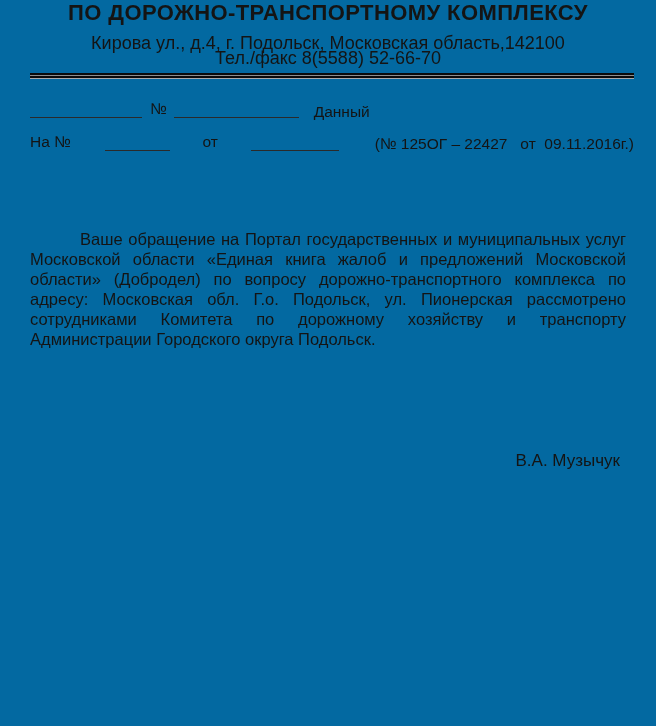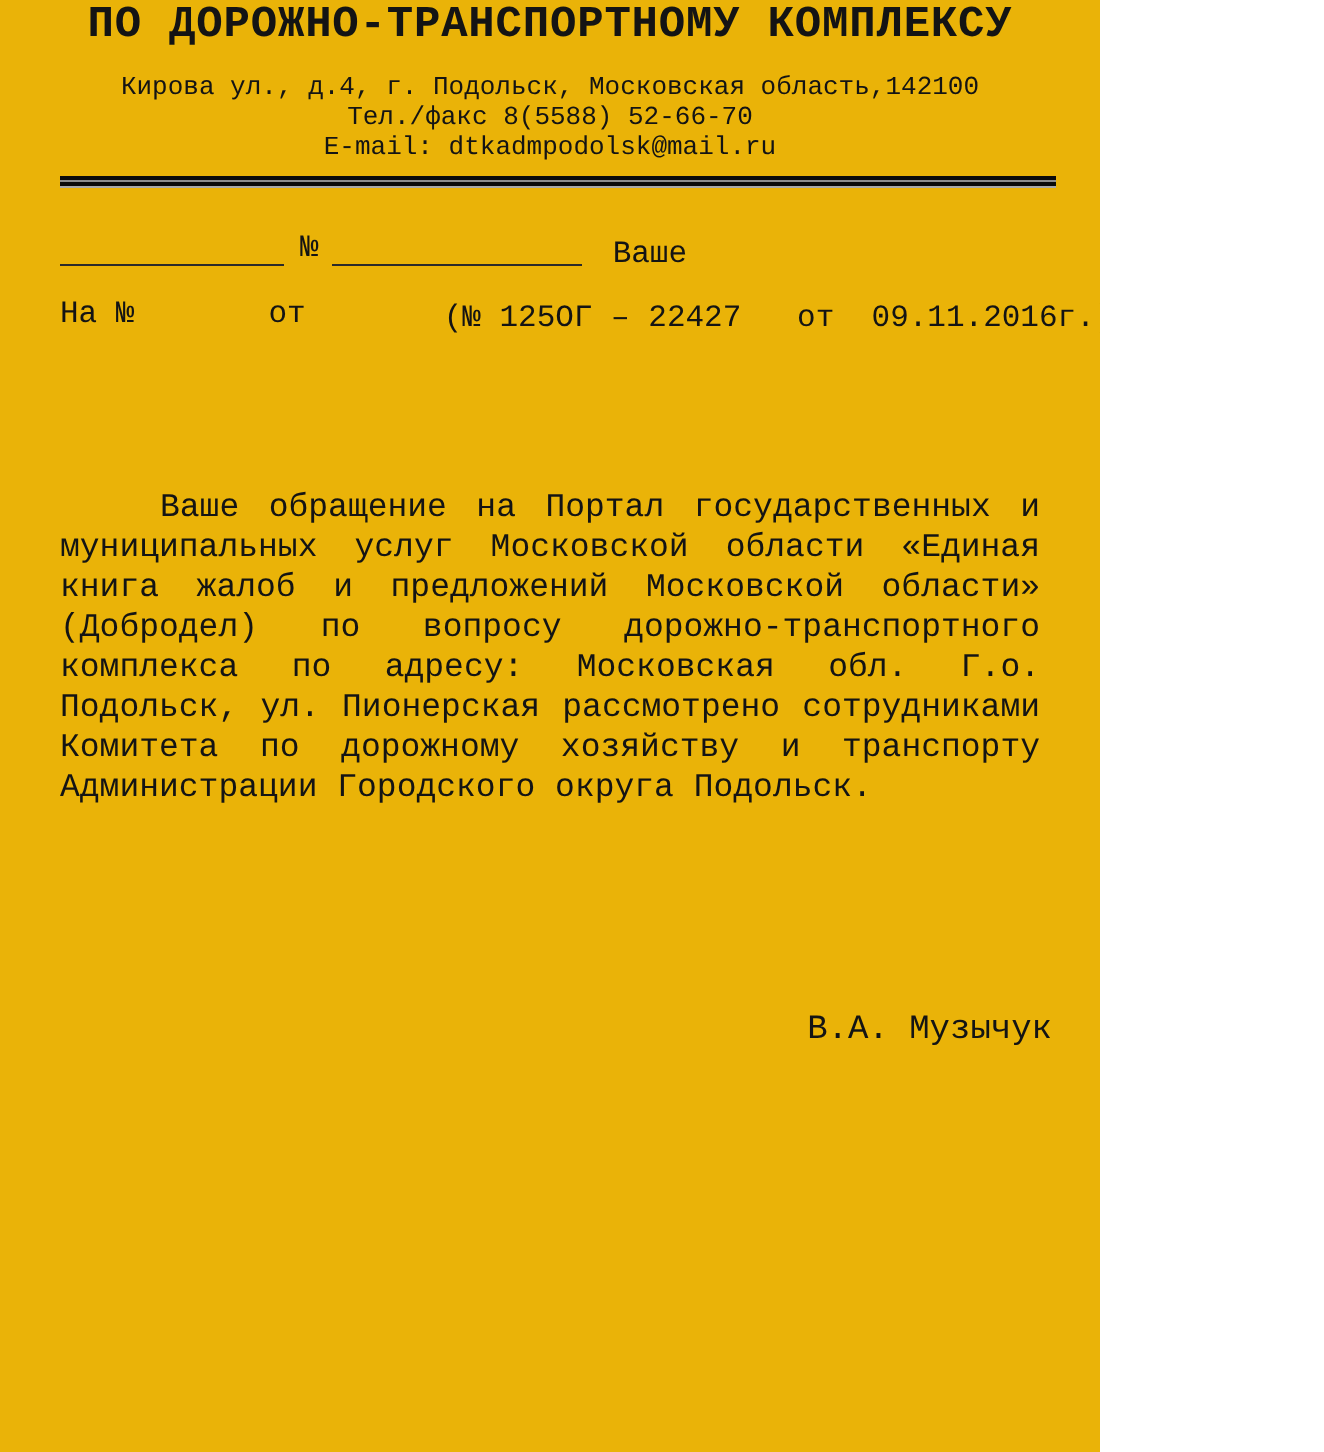--- a/index.html
+++ b/index.html
@@ -2,43 +2,43 @@
 <html><head>
 <meta charset="utf-8">
 <style>
   html, body {
     margin: 0;
     padding: 0;
     background: #ffffff;
   }
   .page {
     position: relative;
-    width: 550px;
+    width: 656px;
     height: 726px;
-    background: #eab308;
+    background: #0369a1;
     color: #141414;
-    font-family: Liberation Mono, monospace;
+    font-family: Liberation Sans, sans-serif;
     overflow: hidden;
     box-sizing: border-box;
   }
   
   .letterhead {
     text-align: center;
     padding-top: 1px;
   }
   .org-title {
     font-size: 22px;
     font-weight: bold;
     letter-spacing: 0.4px;
     line-height: 24px;
     margin: 0;
   }
   .contact-block {
     margin-top: 11px;
-    font-size: 13px;
+    font-size: 18px;
     line-height: 15px;
   }
   .rule {
     margin: 7px 22px 0 30px;
     height: 6px;
     background: linear-gradient(
       to bottom,
       #0b0b0b 0px, #0b0b0b 2px,
       #8d8d8d 2px, #8d8d8d 3px,
       #0b0b0b 3px, #0b0b0b 5px,
@@ -90,46 +90,45 @@
   .letter-body p {
     margin: 0;
     font-size: 16.5px;
     line-height: 20px;
     text-align: justify;
     text-indent: 50px;
   }
   
   .signature {
     margin-top: 102px;
-    padding-right: 24px;
+    padding-right: 36px;
     text-align: right;
     font-size: 17px;
   }
 </style>
 </head>
 <body>
 
 <div class="page">
 
   <div class="letterhead">
     <div class="org-title">ПО ДОРОЖНО-ТРАНСПОРТНОМУ КОМПЛЕКСУ</div>
     <div class="contact-block">
       <div>Кирова ул., д.4, г. Подольск, Московская область,142100</div>
       <div>Тел./факс 8(5588) 52-66-70</div>
-      <div>E-mail: dtkadmpodolsk@mail.ru</div>
     </div>
     <div class="rule"></div>
   </div>
 
   <div class="ref-block">
     <div class="ref-row">
       <span class="blank w1"></span>
       <span class="ref-label num-sign">№</span>
       <span class="blank w2"></span>
-      <span class="addressee">Ваше</span>
+      <span class="addressee">Данный</span>
     </div>
     <div class="ref-row">
       <span class="ref-label">На №</span>
       <span class="blank w3"></span>
       <span class="ref-label from-label">от</span>
       <span class="blank w4"></span>
       <span class="incoming-ref">(№ 125ОГ – 22427   от  09.11.2016г.)</span>
     </div>
   </div>
 

